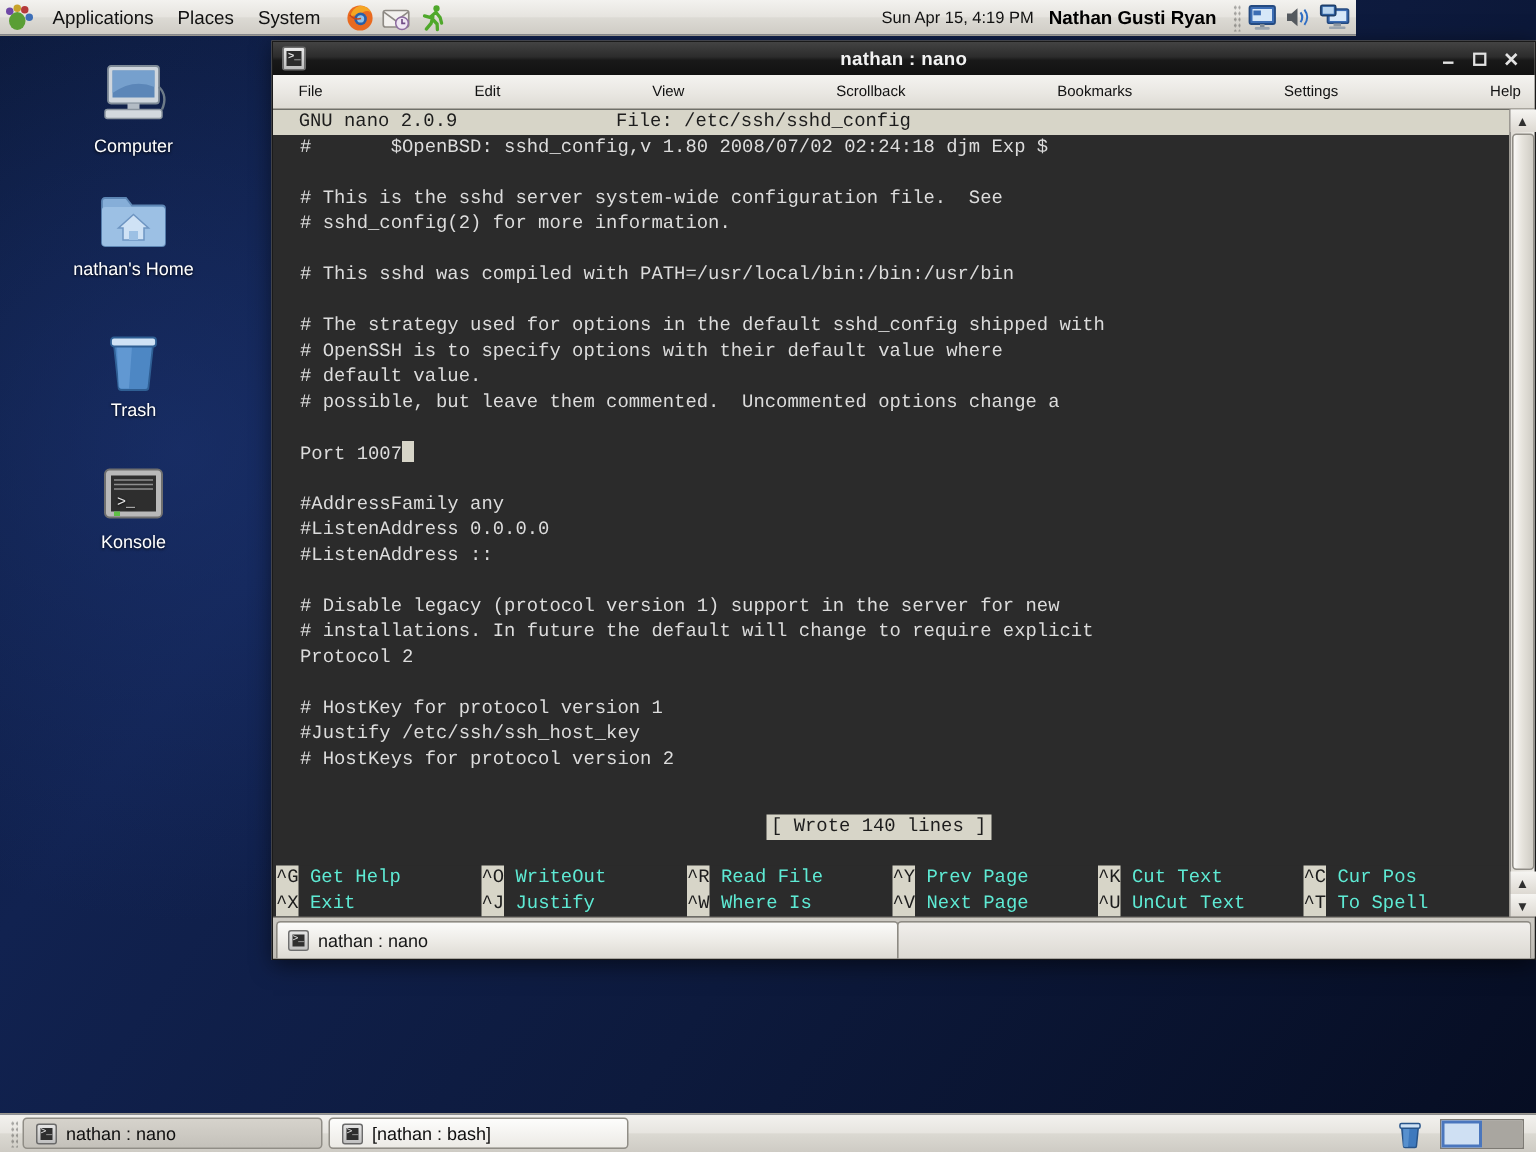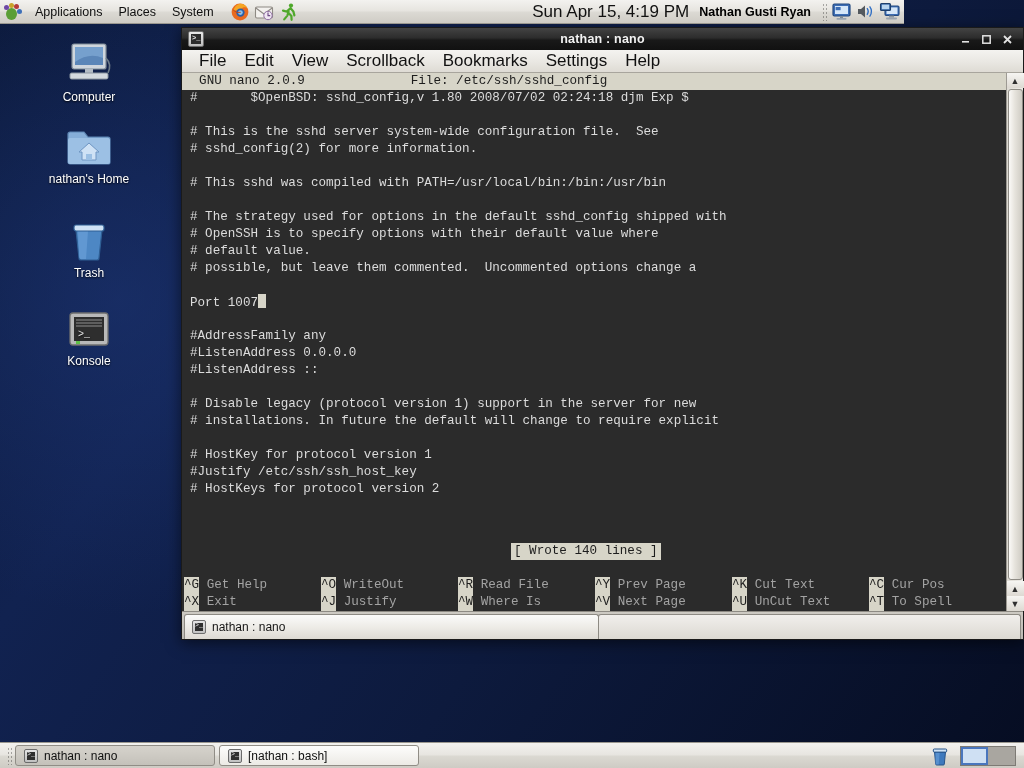--- a/index.html
+++ b/index.html
@@ -32,21 +32,21 @@
     font-size: 12.5px; color: #101010;
     z-index: 50;
   }
   .menu-label {
     padding: 3px 7px; margin: 0 1px;
     border-radius: 3px; cursor: default; white-space: nowrap;
   }
   #panel-right {
     margin-left: auto; display: flex; align-items: center; height: 100%;
   }
-  .clock { font-size: 17px; color: #111; padding: 0 6px; white-space: nowrap; }
+  .clock { font-size: 11px; color: #111; padding: 0 6px; white-space: nowrap; }
   .username { font-weight: bold; font-size: 12.5px; color: #000; padding: 0 8px 0 4px; white-space: nowrap; }
   .panel-sep {
     width: 5px; height: 18px; margin: 0 3px;
     background-image: radial-gradient(rgba(0,0,0,0.30) 0.8px, transparent 0.9px);
     background-size: 3px 4px;
   }
   .panel-icon { width: 22px; height: 20px; margin: 0 1px; position: relative; }
 
   
   .gnome-foot { width: 18px; height: 18px; position: relative; margin: 0 5px 0 4px; }
@@ -103,39 +103,39 @@
     display: flex; align-items: center; justify-content: center;
     font-size: 12px; font-family: "Liberation Sans", sans-serif; cursor: default;
   }
   .win-btn svg { display: block; }
 
   #menubar {
     height: 23px; flex: 0 0 23px;
     background: linear-gradient(to bottom, #f4f3f0 0%, #e9e7e2 55%, #dedbd4 100%);
     border-bottom: 1px solid #a8a59d;
     display: flex; align-items: center; padding-left: 8px;
-    font-size: 17px; color: #111;
+    font-size: 10px; color: #111; justify-content: space-between;
   }
   #menubar .mi { padding: 3px 9px; border-radius: 2px; cursor: default; }
 
   #term-wrap { flex: 1 1 auto; display: flex; min-height: 0; background: #2b2b2b; }
   #terminal {
     flex: 1 1 auto; position: relative;
     background: #2b2b2b; color: #dcdcdc;
     font-family: "Liberation Mono", "DejaVu Sans Mono", monospace;
     font-size: 12.6px; line-height: 17px;
     padding: 0; overflow: hidden; min-width: 0;
   }
   .nano-bar {
     background: #d7d5c8; color: #1d1d1d;
     height: 17px; line-height: 17px;
     white-space: pre; padding: 0 2px;
     font-family: "Liberation Mono","DejaVu Sans Mono", monospace; font-size: 12.6px;
   }
-  .tline { white-space: pre; height: 17px; line-height: 17px; padding-left: 8px; font-family: Liberation Mono, monospace; }
+  .tline { white-space: pre; height: 17px; line-height: 17px; padding-left: 18px; font-family: Liberation Mono, monospace; }
   .cursor-blk {
     display: inline-block; width: 8px; height: 14px;
     background: #d7d5c8; vertical-align: -2px;
   }
   #statusmsg {
     position: absolute; left: 329px; bottom: 51px;
     background: #d7d5c8; color: #1d1d1d;
     font-family: "Liberation Mono","DejaVu Sans Mono", monospace; font-size: 12.6px;
     line-height: 17px; padding: 0 3px; white-space: pre;
   }
@@ -144,21 +144,21 @@
     background: #2b2b2b;
   }
   .sc-row { display: flex; height: 17px; line-height: 17px; padding-left: 2px; }
   .sc-cell { display: flex; align-items: center; width: 139px; white-space: pre; }
   .sc-key {
     background: #d7d5c8; color: #1d1d1d;
     font-family: "Liberation Mono","DejaVu Sans Mono", monospace; font-size: 12.6px;
     padding: 0; white-space: pre;
   }
   .sc-lbl {
-    color: #a3a3a3; font-family: "Liberation Mono","DejaVu Sans Mono", monospace;
+    color: #5eead4; font-family: "Liberation Mono","DejaVu Sans Mono", monospace;
     font-size: 12.6px; white-space: pre;
   }
 
   
   #term-scroll {
     flex: 0 0 17px; width: 17px;
     background: linear-gradient(to right,#dedbd4,#eeece7);
     border-left: 1px solid #9d9a93;
     display: flex; flex-direction: column; align-items: center;
   }
@@ -435,20 +435,21 @@
           <div class="tline"># possible, but leave them commented.  Uncommented options change a</div>
           <div class="tline"></div>
           <div class="tline">Port 1007<span class="cursor-blk"></span></div>
           <div class="tline"></div>
           <div class="tline">#AddressFamily any</div>
           <div class="tline">#ListenAddress 0.0.0.0</div>
           <div class="tline">#ListenAddress ::</div>
           <div class="tline"></div>
           <div class="tline"># Disable legacy (protocol version 1) support in the server for new</div>
           <div class="tline"># installations. In future the default will change to require explicit</div>
+          <div class="tline">Protocol 2</div>
           <div class="tline"></div>
           <div class="tline"># HostKey for protocol version 1</div>
           <div class="tline">#Justify /etc/ssh/ssh_host_key</div>
           <div class="tline"># HostKeys for protocol version 2</div>
         </div>
       <div id="statusmsg">[ Wrote 140 lines ]</div>
       <div id="shortcuts">
         <div class="sc-row" id="sc-row1">
             <div class="sc-cell"><span class="sc-key">^G</span><span class="sc-lbl"> Get Help</span></div>
             <div class="sc-cell"><span class="sc-key">^O</span><span class="sc-lbl"> WriteOut</span></div>

